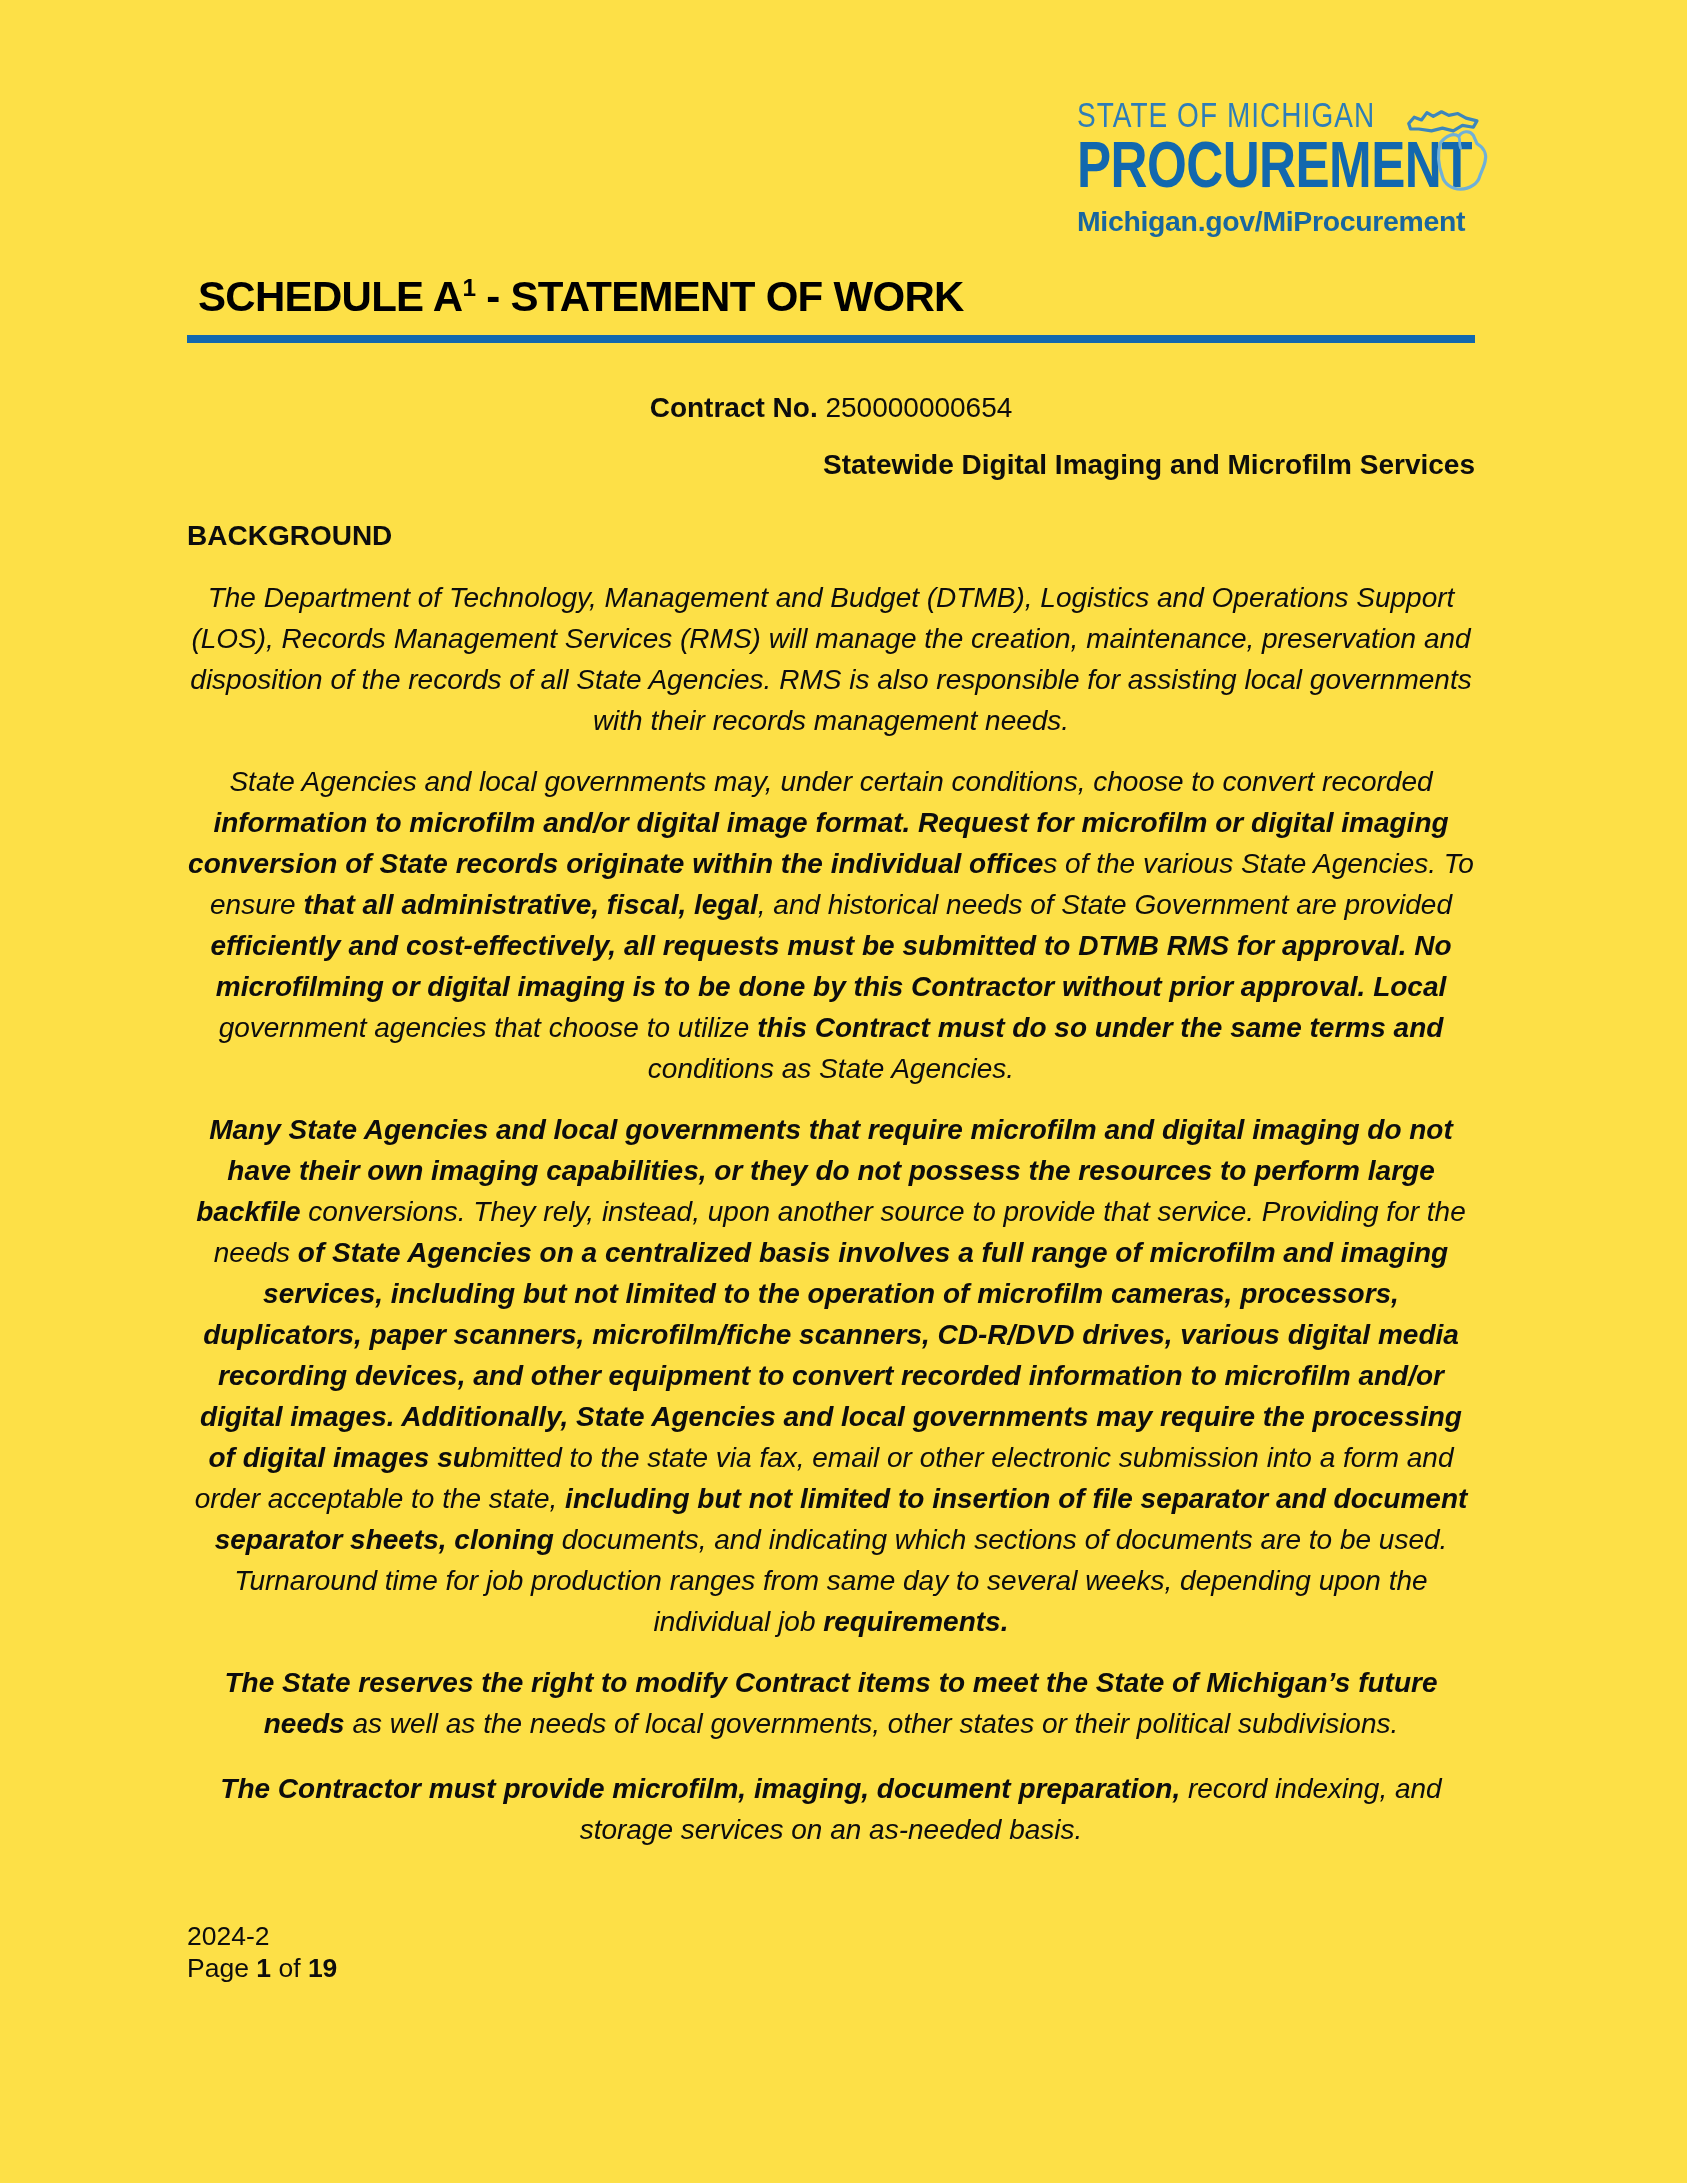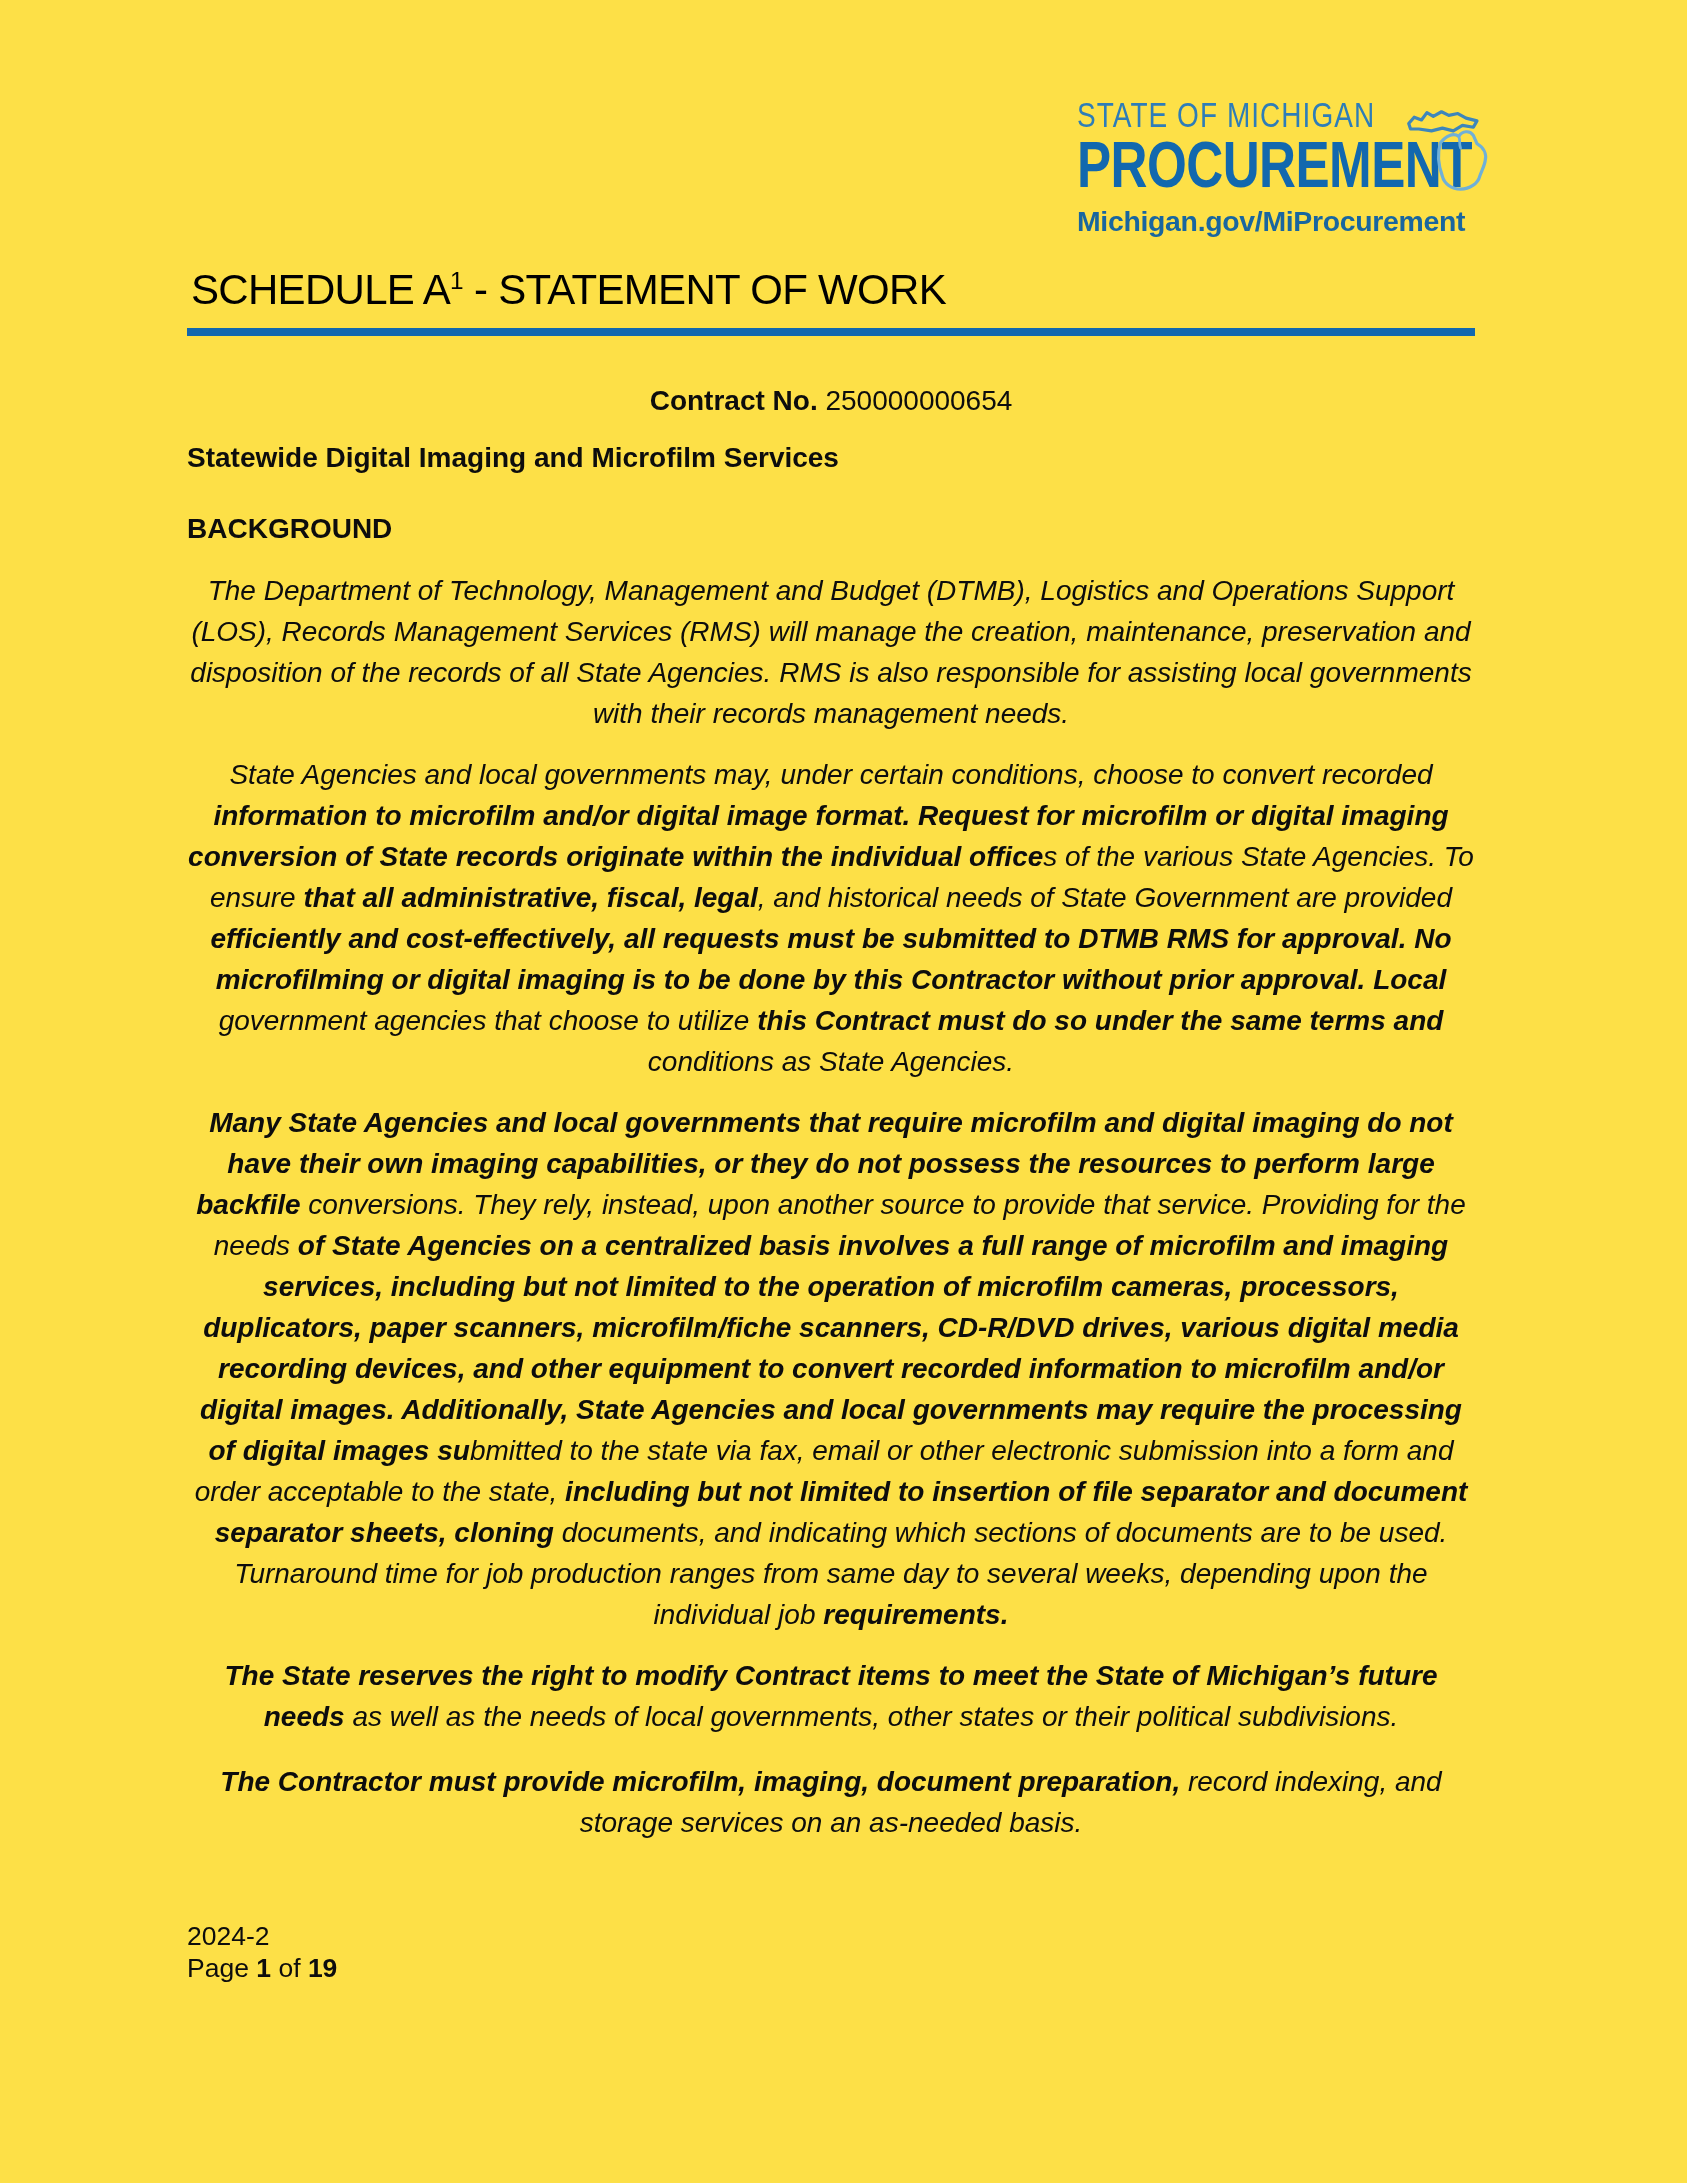--- a/index.html
+++ b/index.html
@@ -53,23 +53,23 @@
     text-align:left;
     font-size:28.4px;
     font-weight:bold;
     color:var(--logo-url-blue,#19669f);
     margin-top:6.6px;
     letter-spacing:-0.3px;
   }
 
   
   .doc-title {
-    margin:4px;
+    margin:11px;
     font-size:42px;
-    font-weight:normal;
+    font-weight:bold;
     letter-spacing:-0.7px;
     color:#000000;
     line-height:1.1;
   }
   .doc-title sup { font-size:58%; vertical-align:super; }
   .title-rule {
     height:8.6px;
     background:var(--accent-blue,#1268ae);
     margin-top:14.6px;
   }
@@ -77,21 +77,21 @@
   
   .contract-line {
     margin-top:48px;
     text-align:center;
     font-size:28px;
     line-height:34px;
   }
   .contract-line .lbl { font-weight:bold; }
   .doc-subtitle {
     margin-top:22.5px;
-    text-align:left;
+    text-align:right;
     font-size:28px;
     font-weight:bold;
     line-height:34px;
   }
 
   
   .section-heading {
     margin-top:37px;
     font-size:28px;
     font-weight:bold;

